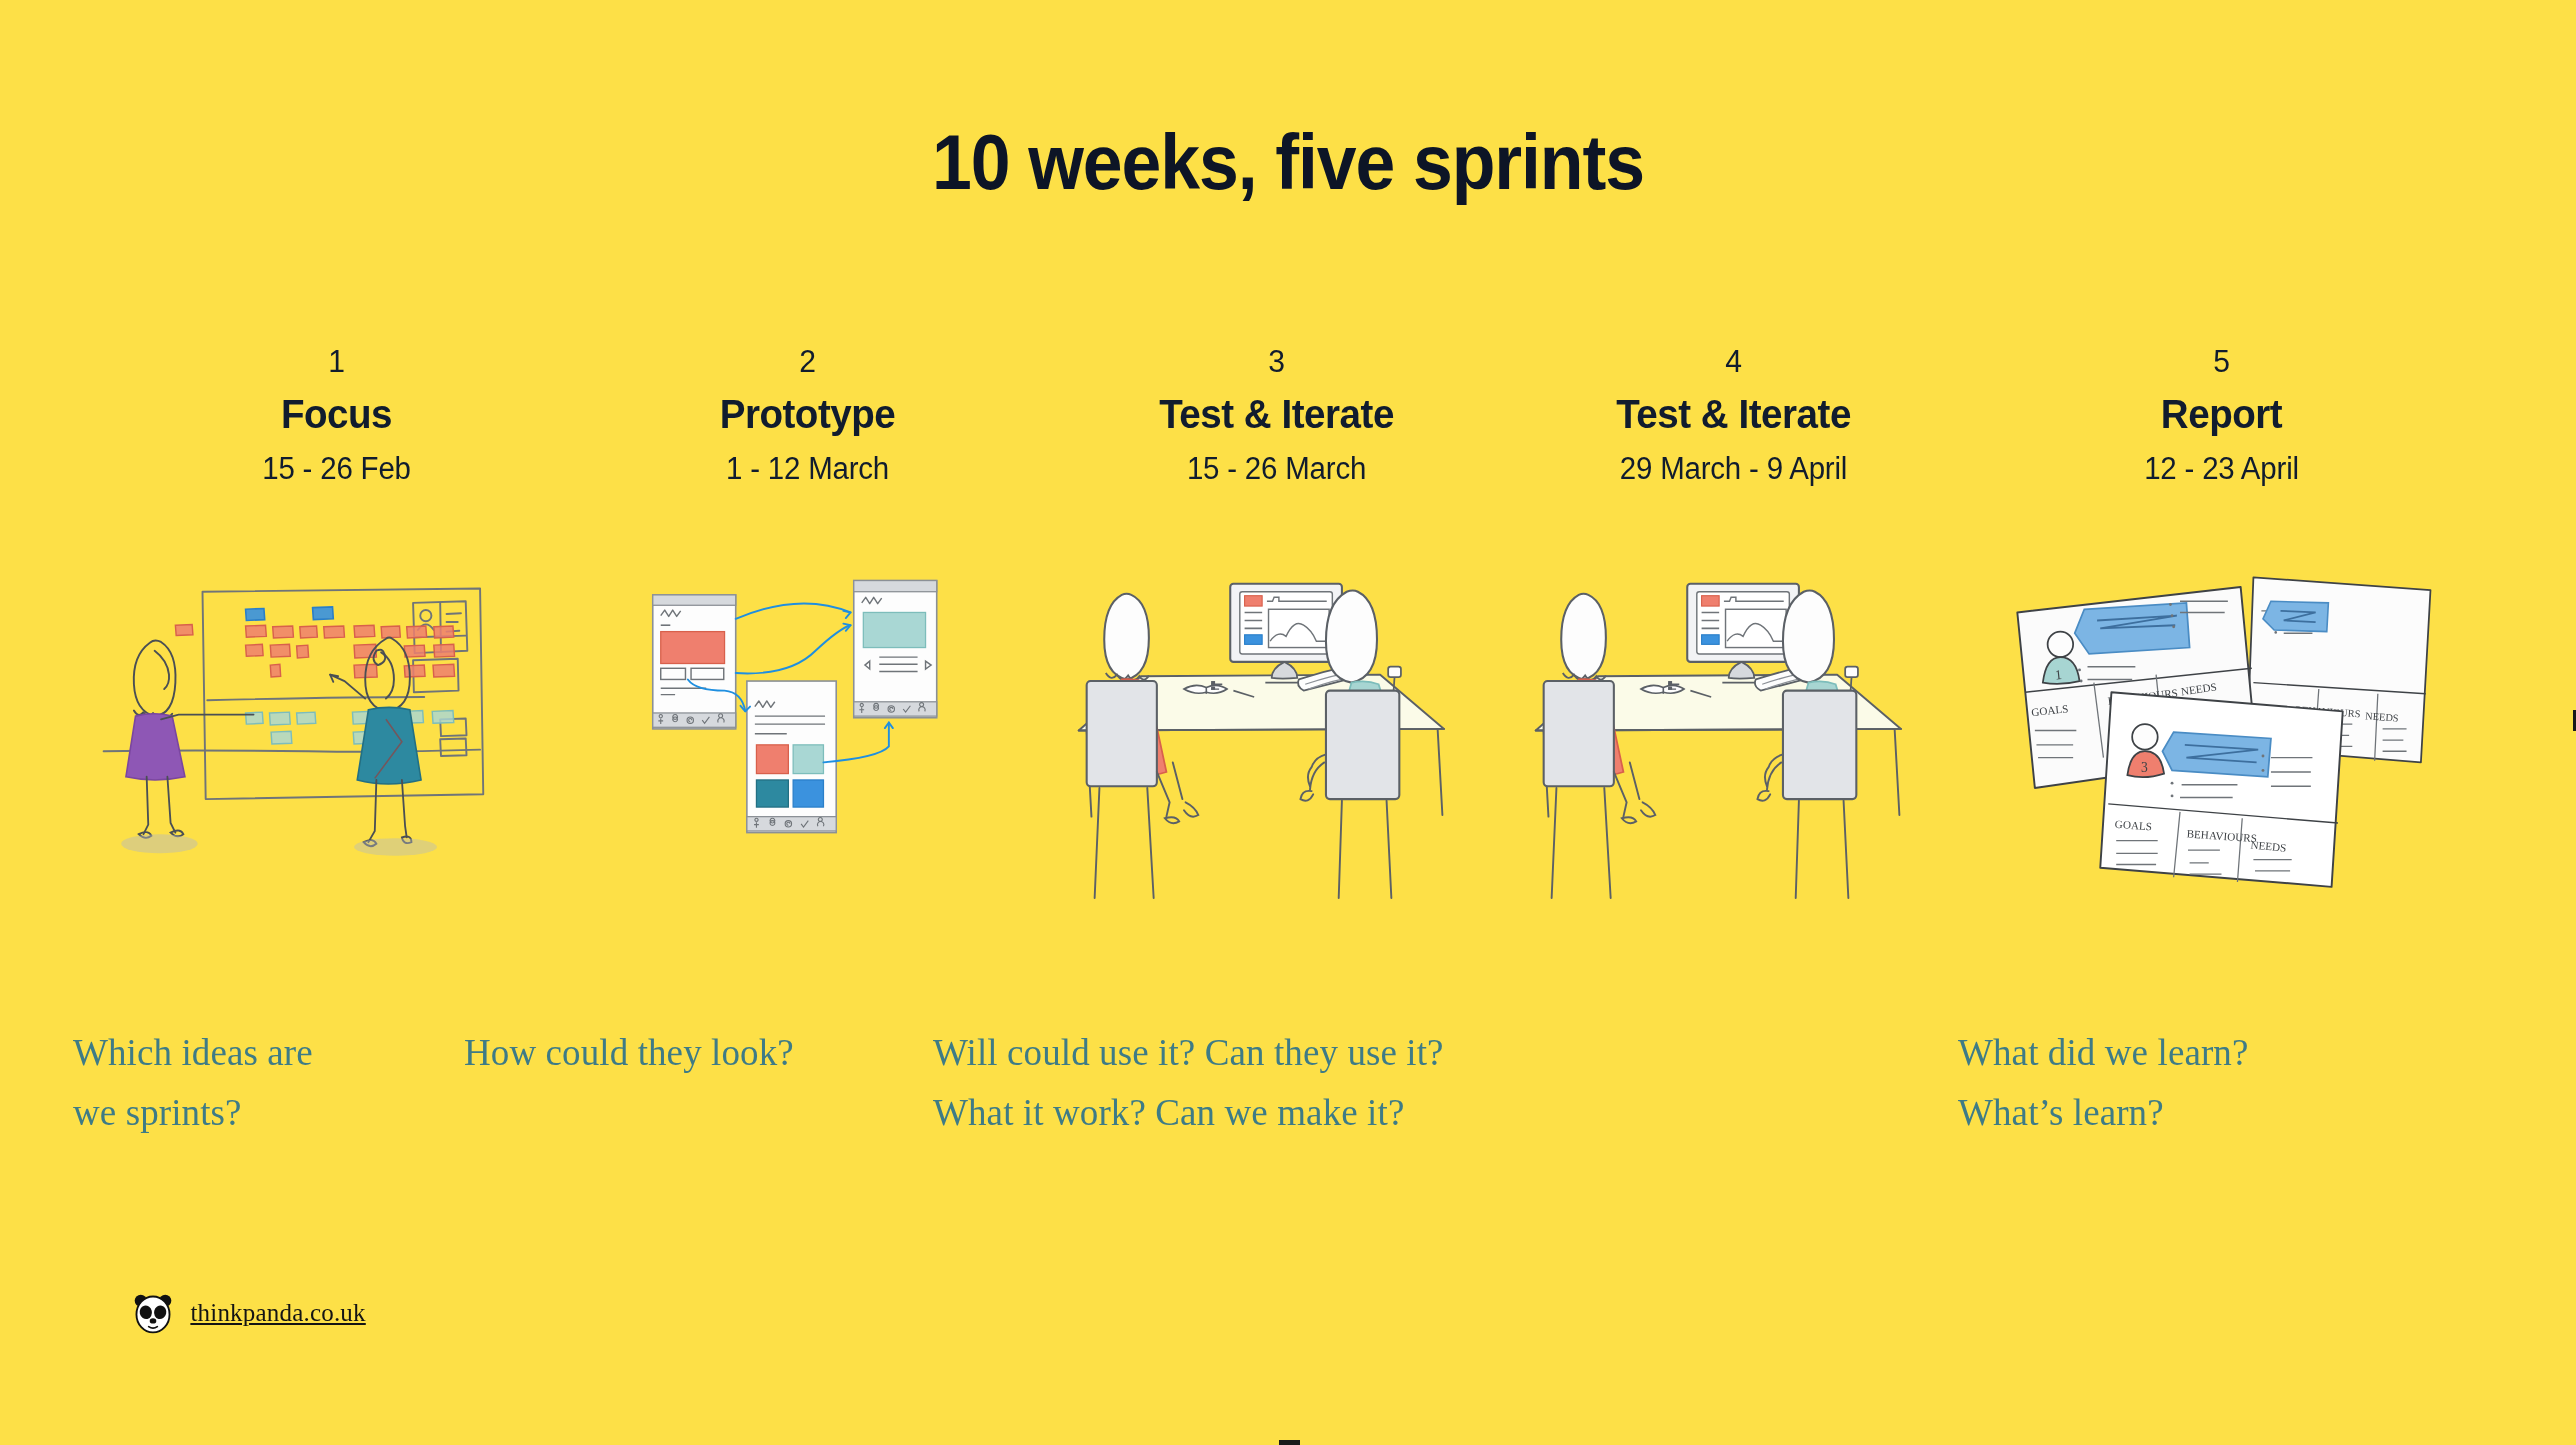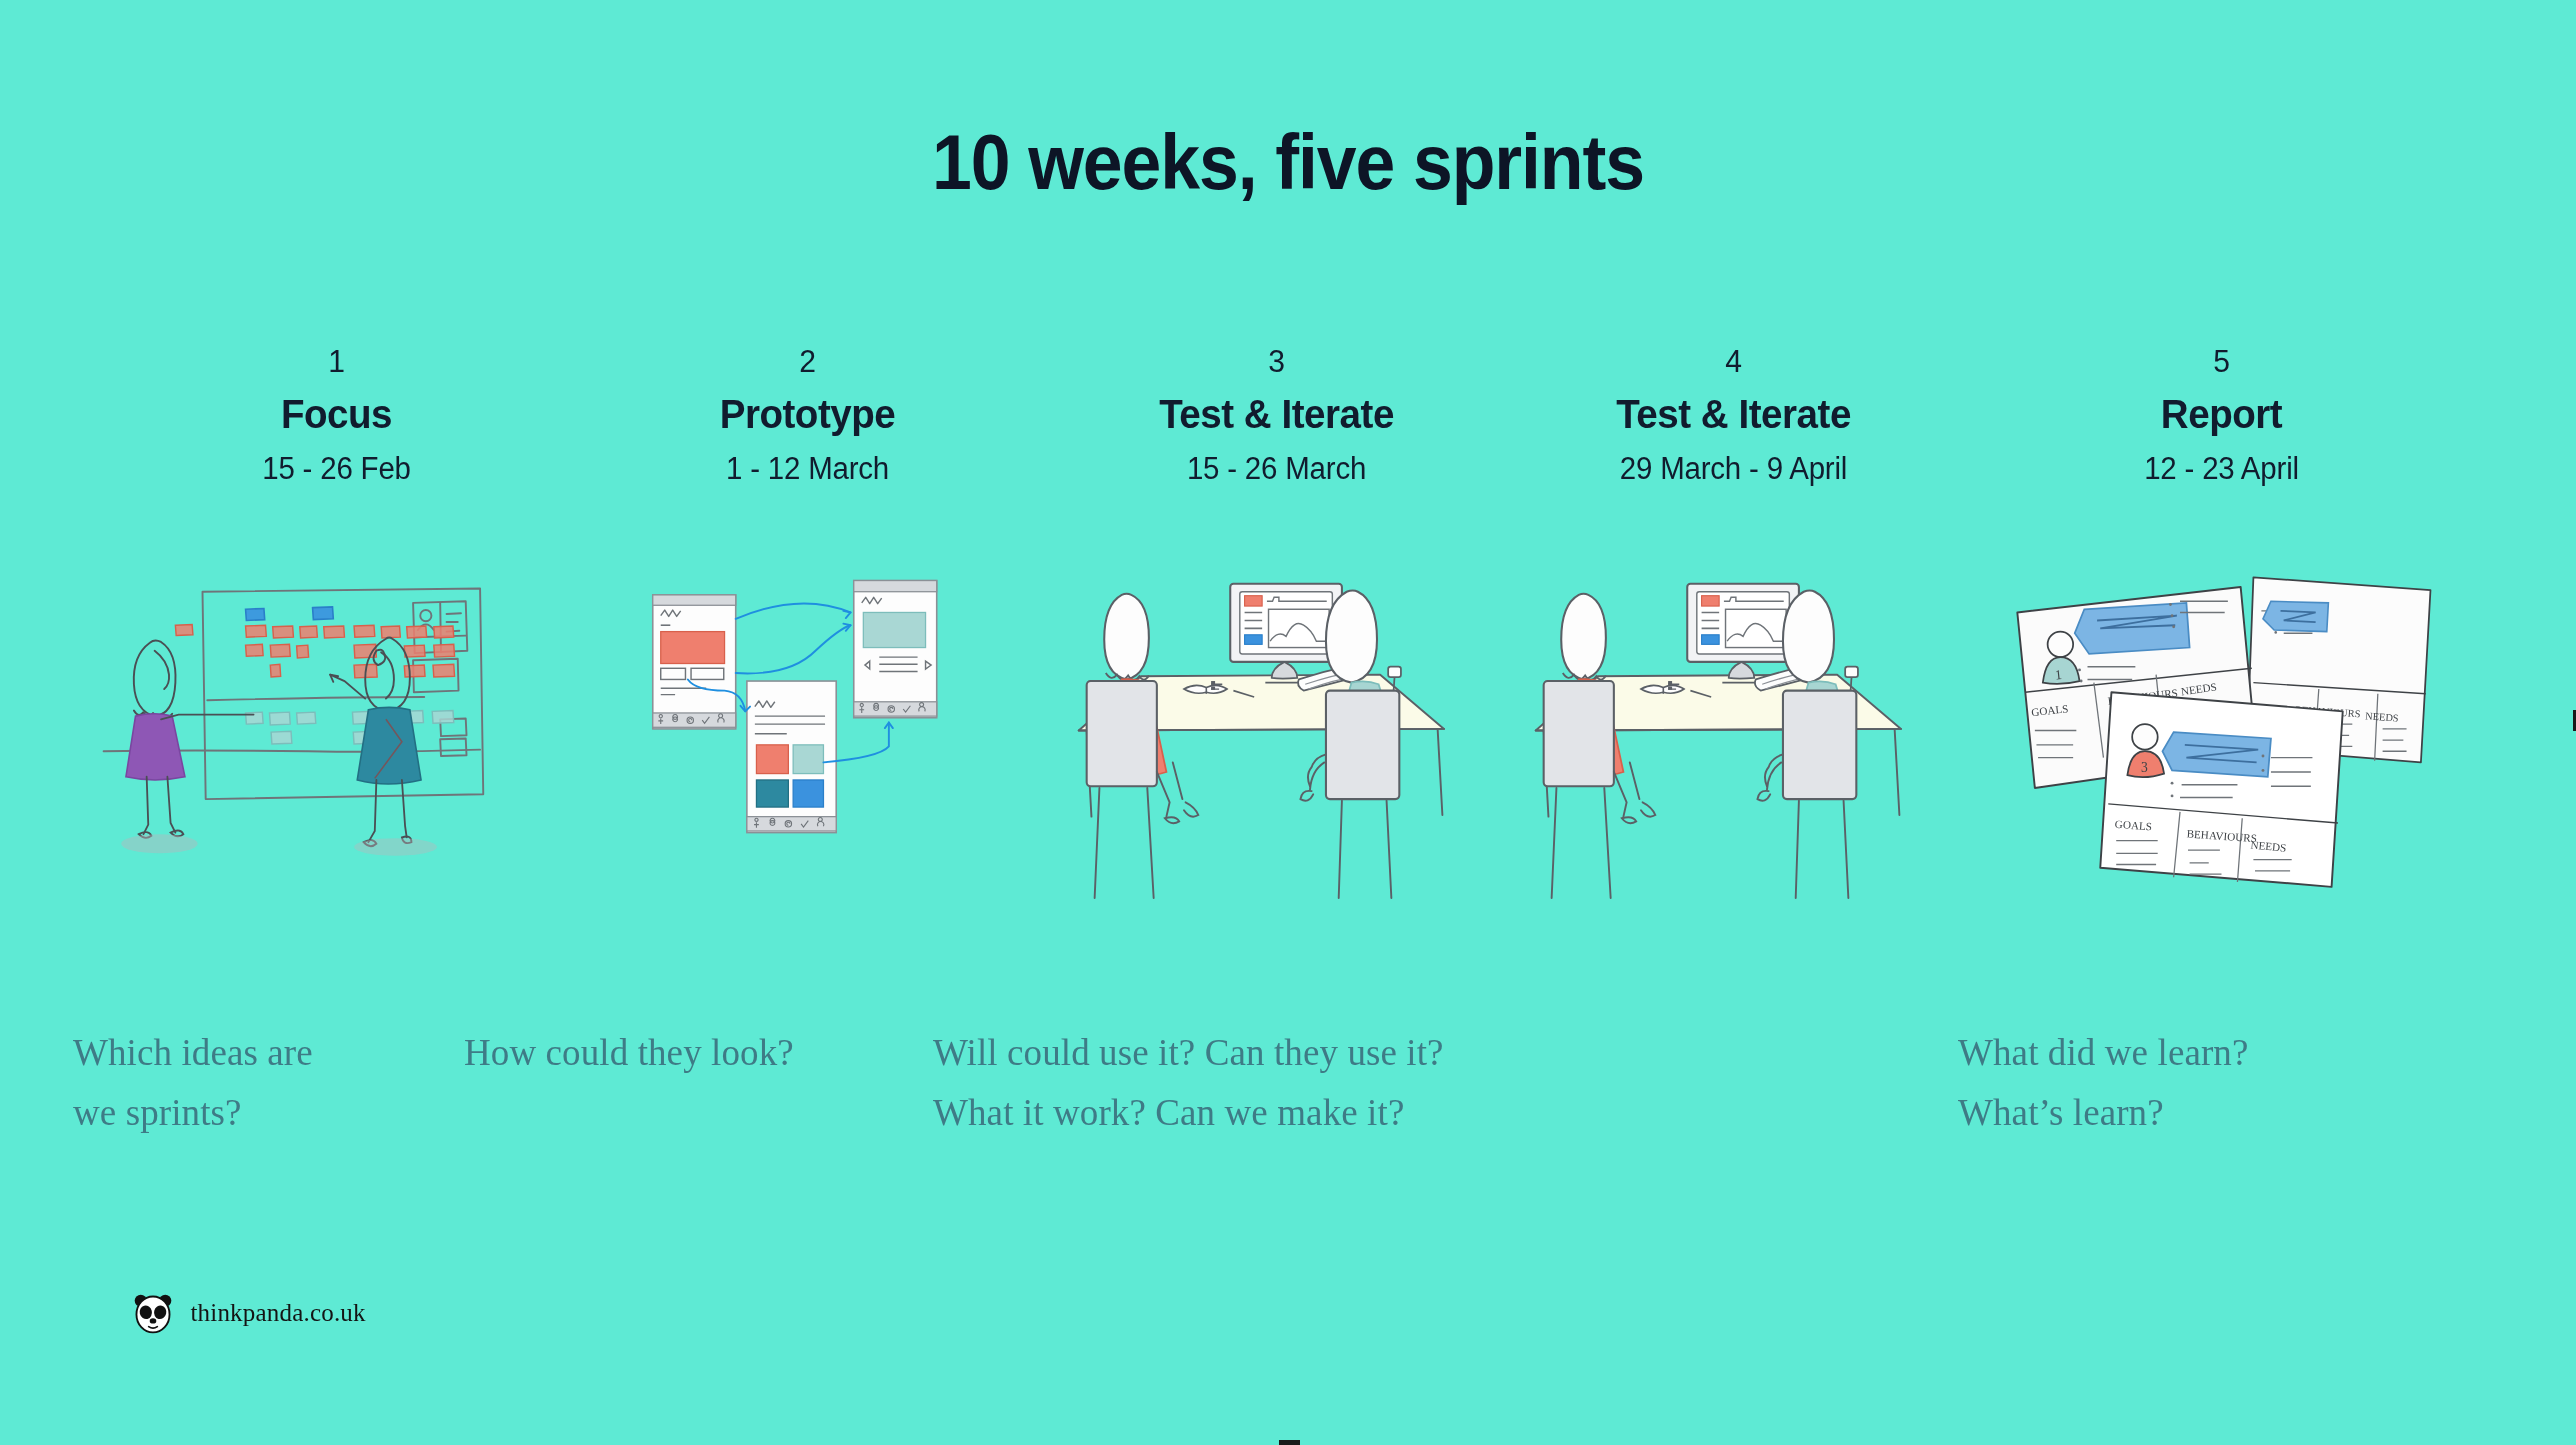--- a/index.html
+++ b/index.html
@@ -12,21 +12,21 @@
     height: 1445px;
     position: relative;
     overflow: hidden;
     font-family: "Liberation Sans", sans-serif;
     -webkit-font-smoothing: antialiased;
   }
 
   .slide {
     position: absolute;
     inset: 0;
-    background: #5eead4;
+    background: #fde047;
   }
 
   
   .deck-title {
     position: absolute;
     top: 118px;
     left: 0;
     width: 2576px;
     text-align: center;
     font-family: "Liberation Sans", sans-serif;
@@ -128,20 +128,21 @@
     display: flex;
     align-items: center;
     gap: 14.4px;
   }
   .brand-mark { width: 46px; height: 46px; display: block; }
   .brand-text {
     font-family: "Liberation Serif", serif;
     font-size: 25px;
     color: #141414;
     letter-spacing: 0.2px;
+    text-decoration: underline;
   }
 
   
   .edge-mark-right {
     position: absolute;
     left: 2573px;
     top: 710px;
     width: 4.8px;
     height: 21px;
     background: #1a1a1a;

